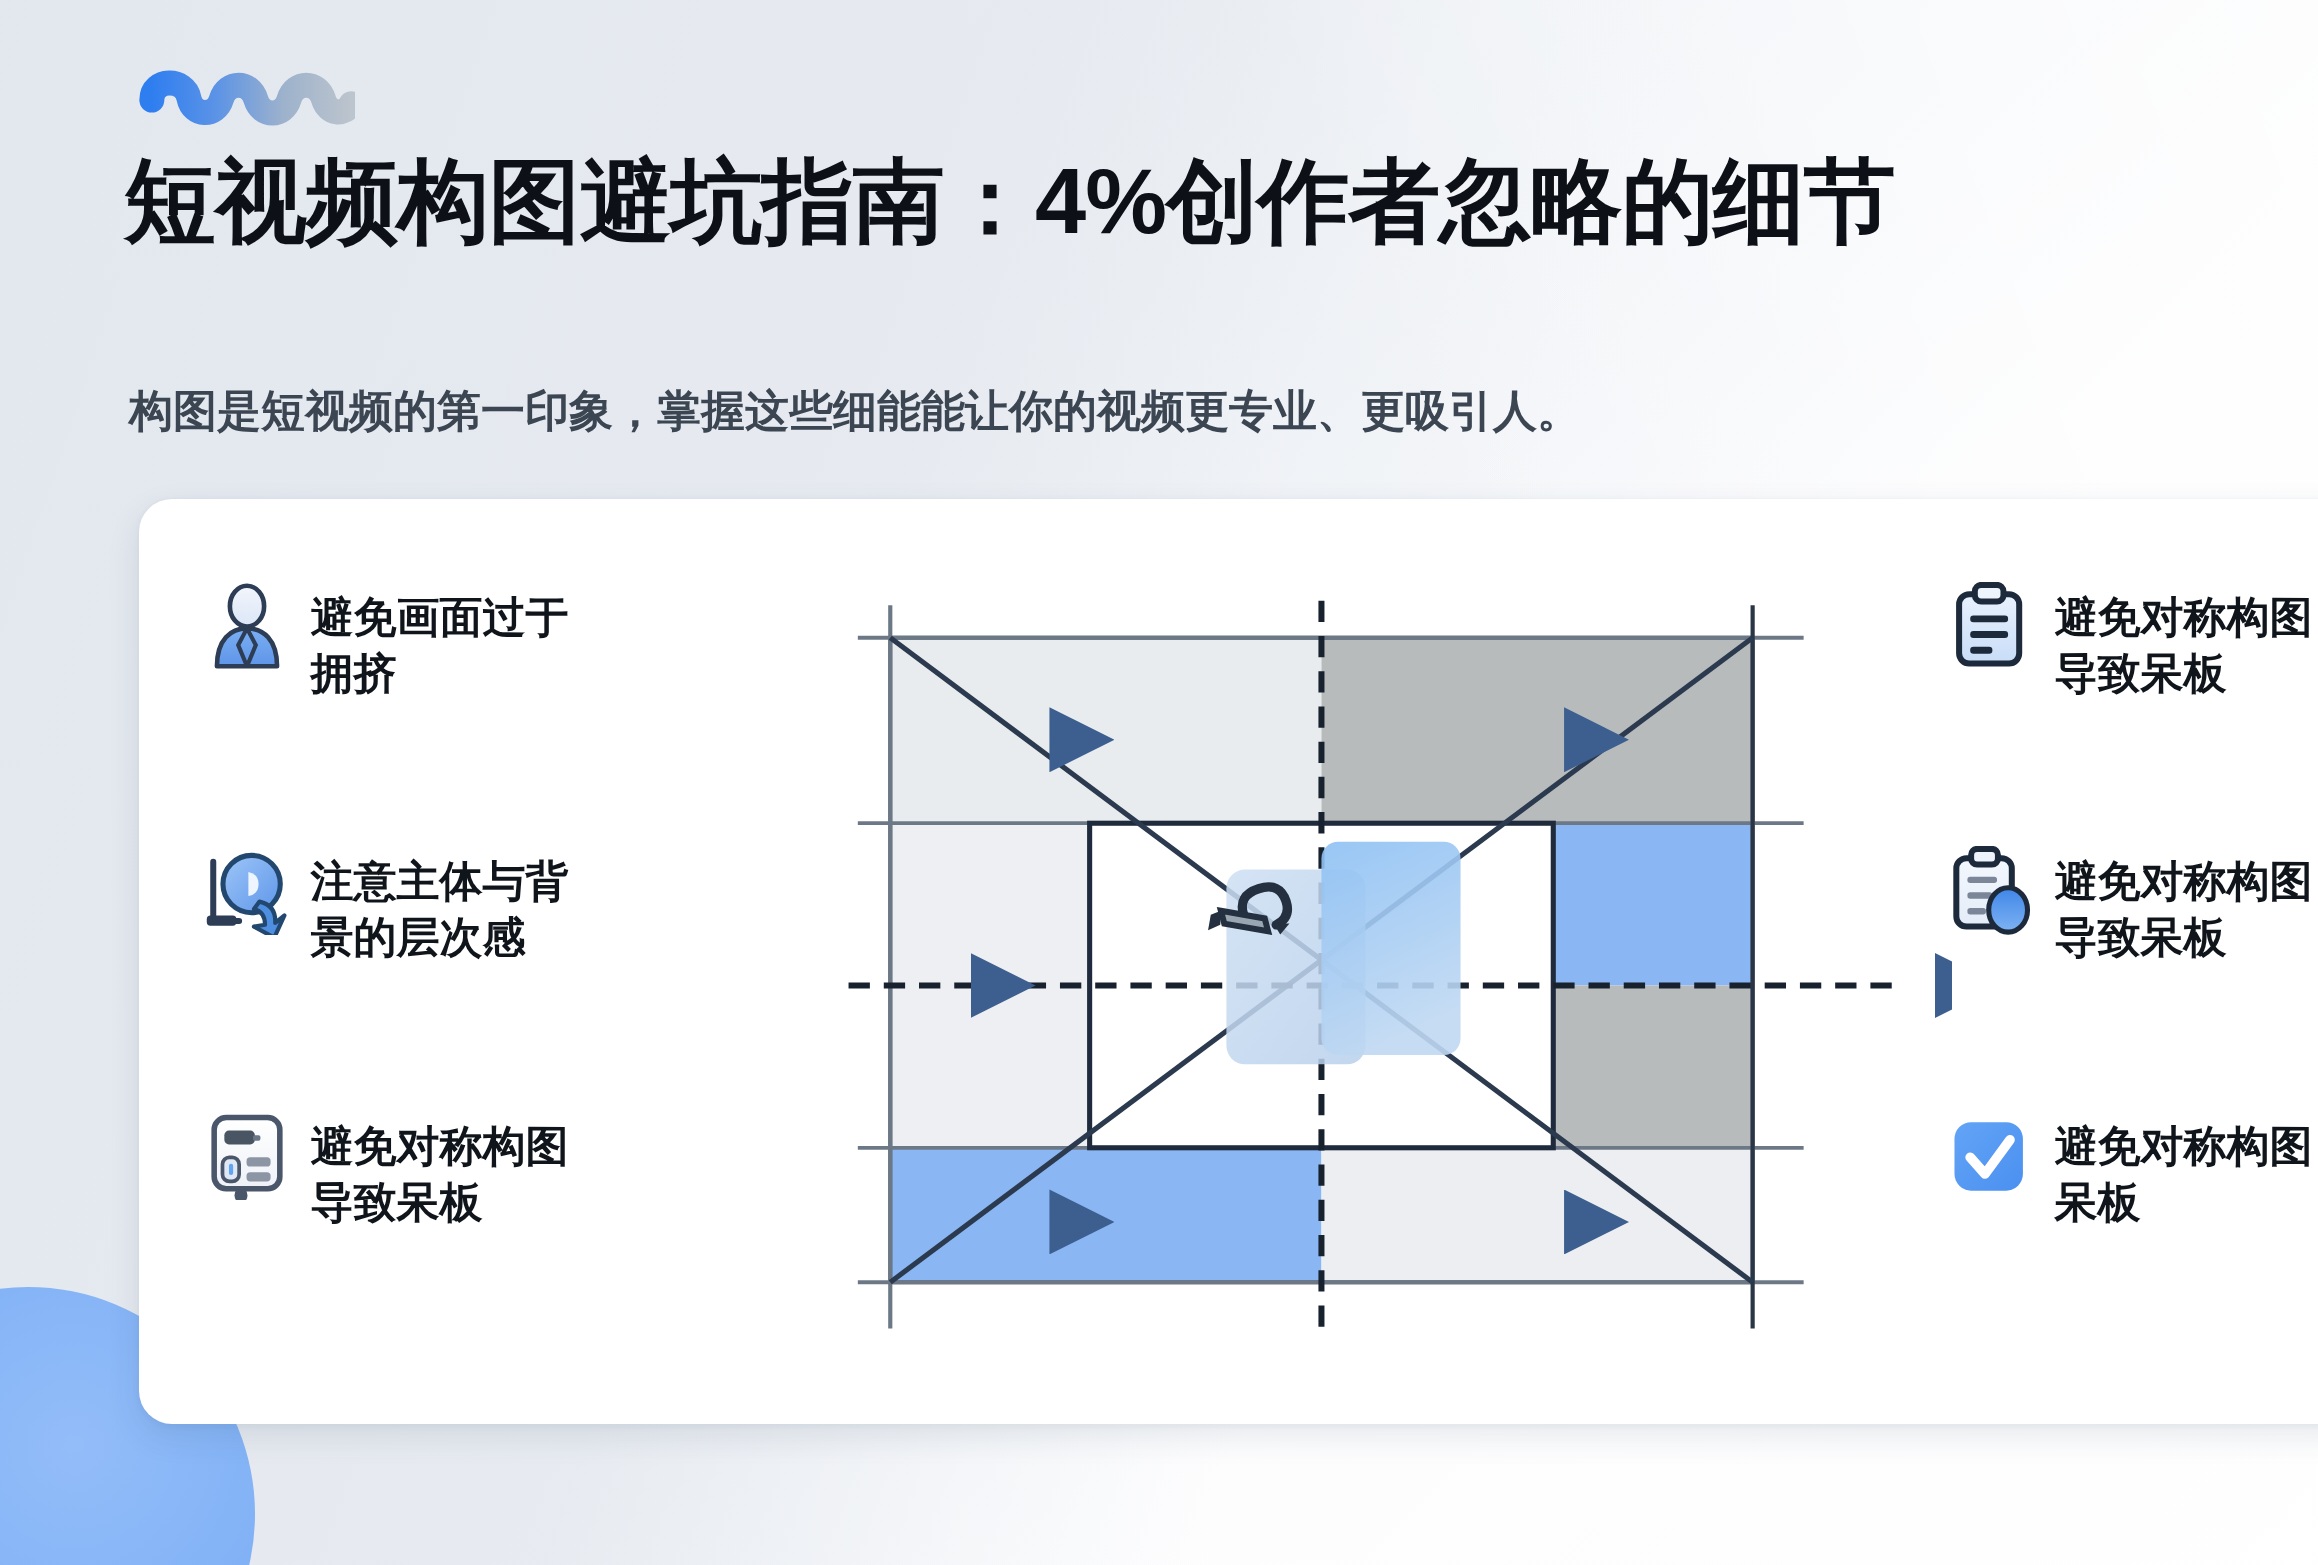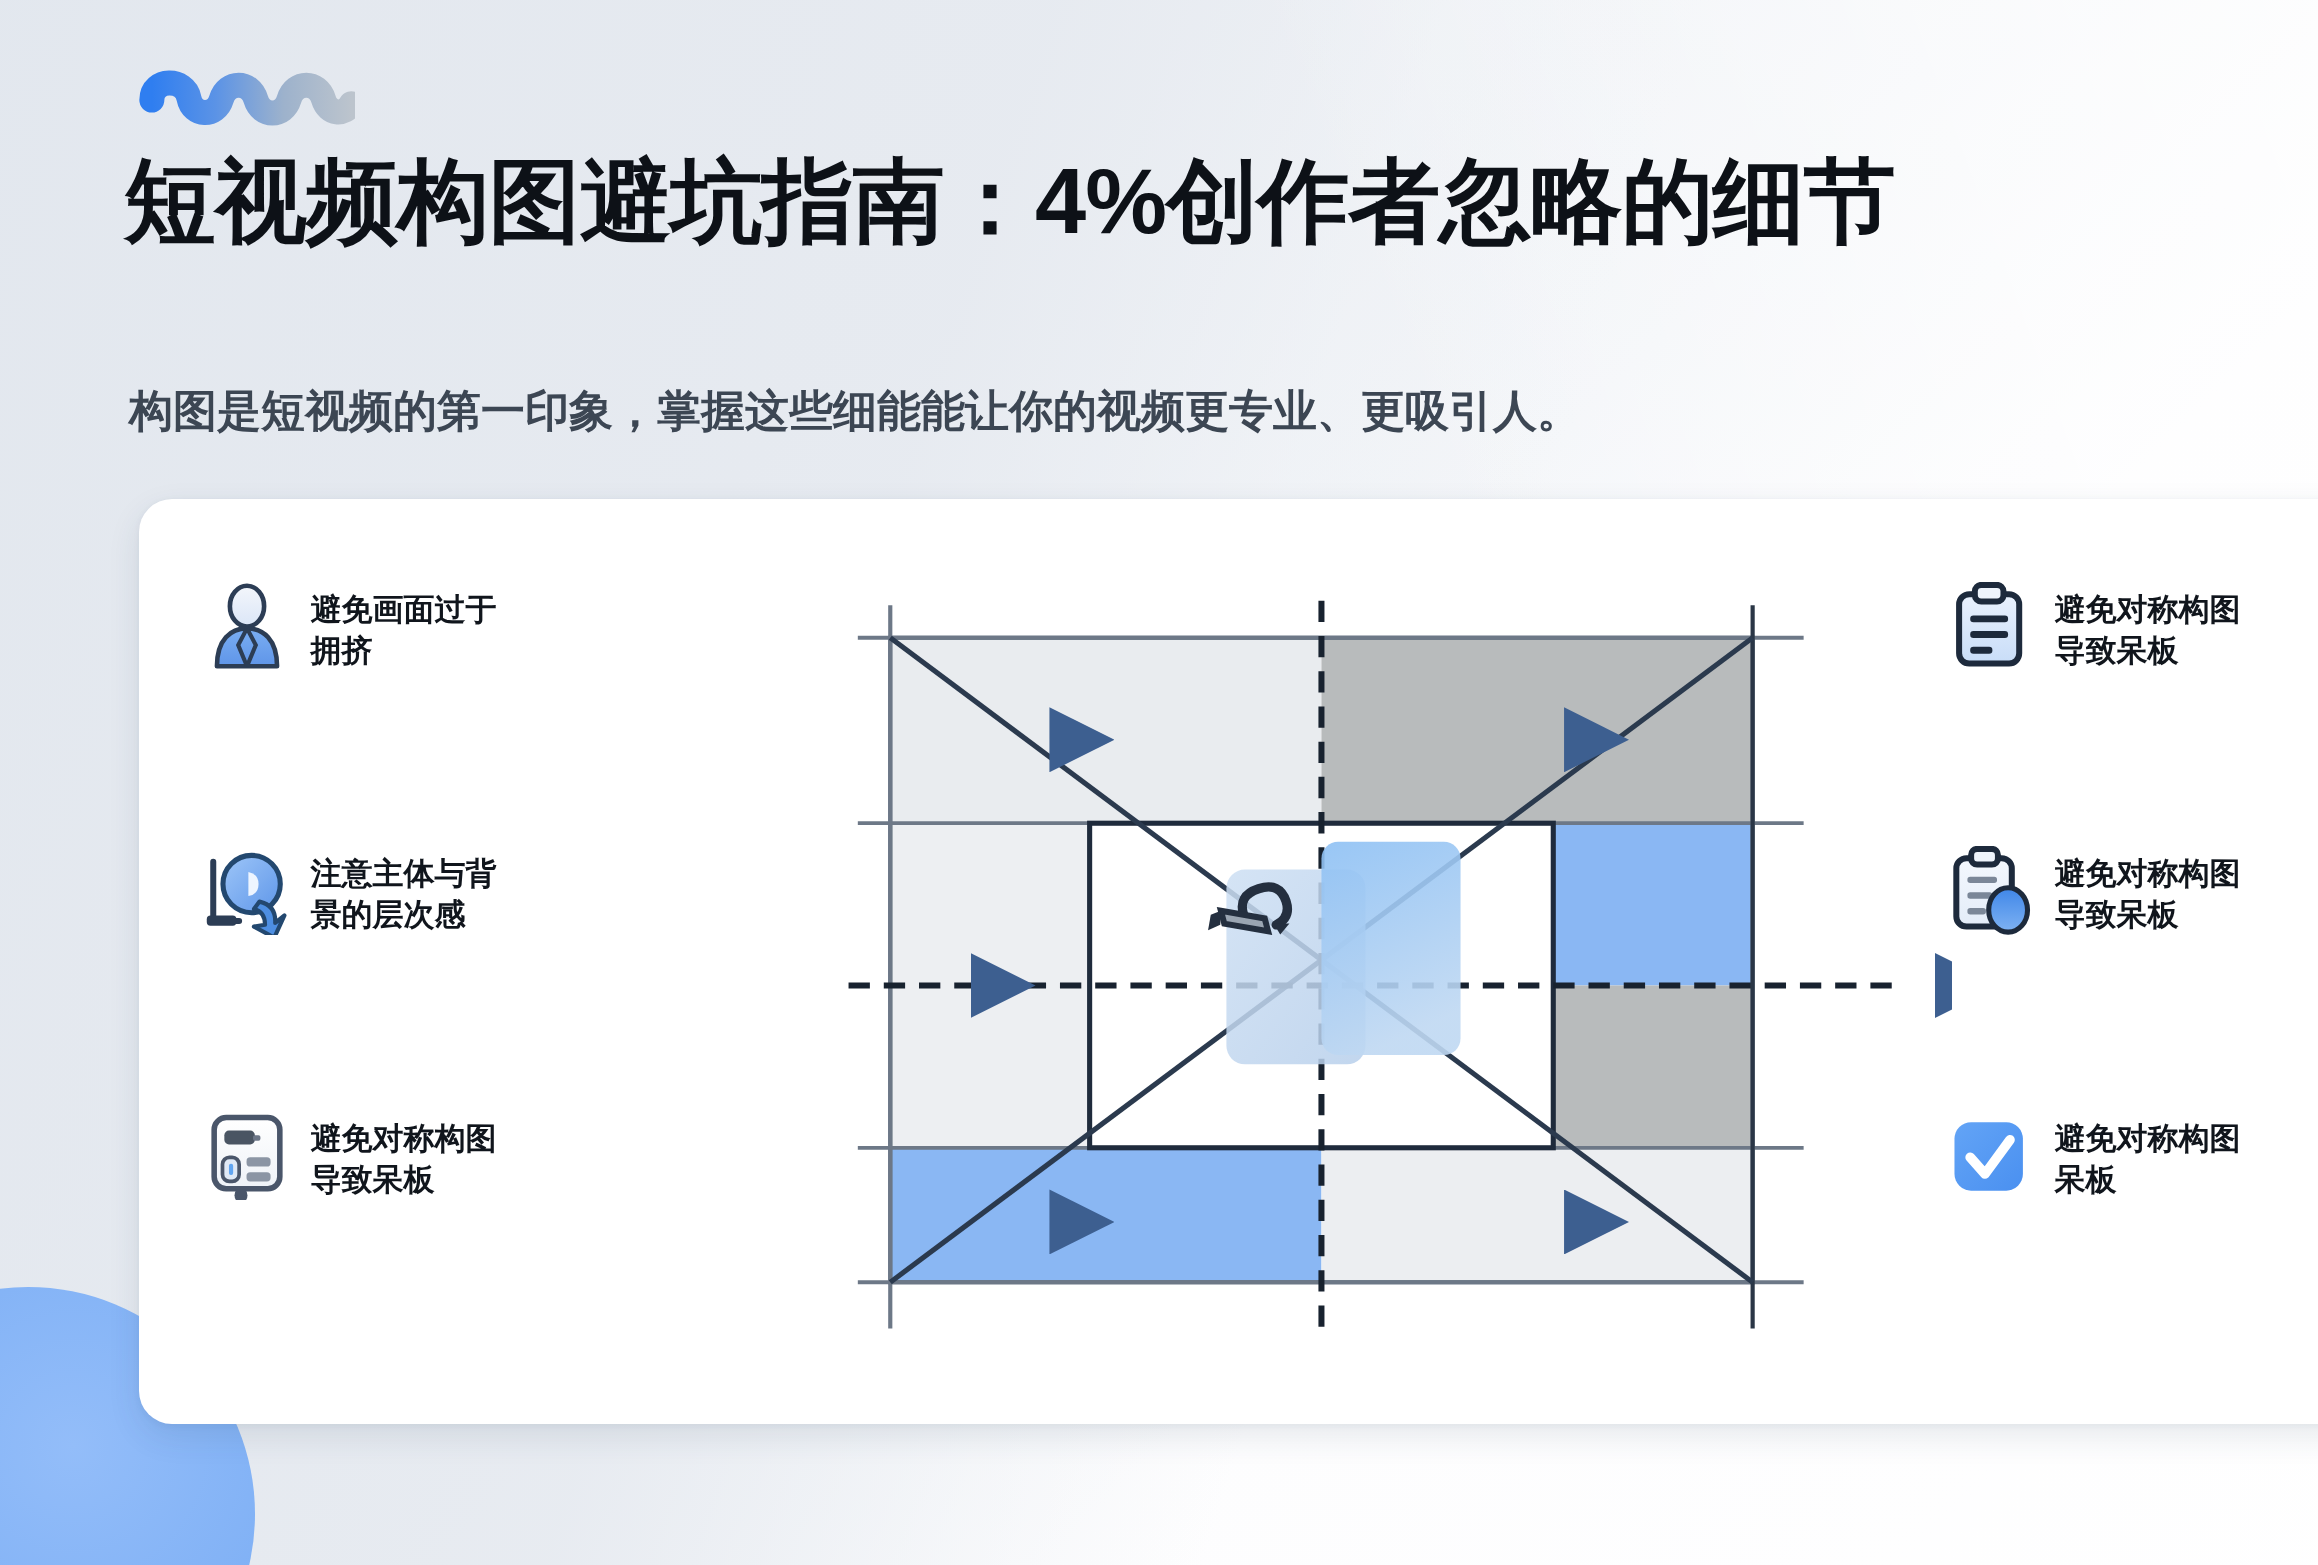--- a/index.html
+++ b/index.html
@@ -58,21 +58,21 @@
     box-shadow:0 12px 33px rgba(40,60,95,0.11),0 1.9px 6.5px rgba(40,60,95,0.05);
     overflow:hidden;
   }
   
   .col{position:absolute;top:83px;width:621px;}
   .col-left{left:65px;}
   .col-right{left:1809px;}
   .item{position:absolute;display:flex;align-items:flex-start;gap:20.4px;width:621px;}
   .item .ico{flex:0 0 auto;width:86px;height:89px;}
   .item .txt{
-    font-size:31px;line-height:1.30;font-weight:bold;color:#10151c;
+    font-size:43px;line-height:1.30;font-weight:bold;color:#10151c;
     padding-top:8.3px;white-space:pre-line;
   }
   .r0{top:0px;} .r1{top:264px;} .r2{top:529px;}
   
   .diagram{position:absolute;left:691px;top:46px;width:1122px;height:830px;}
 </style>
 </head>
 <body>
 
 <div id="stage">

